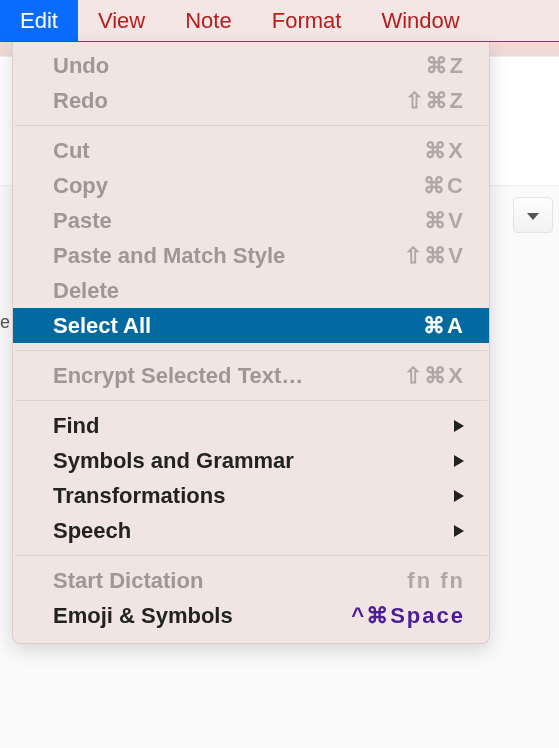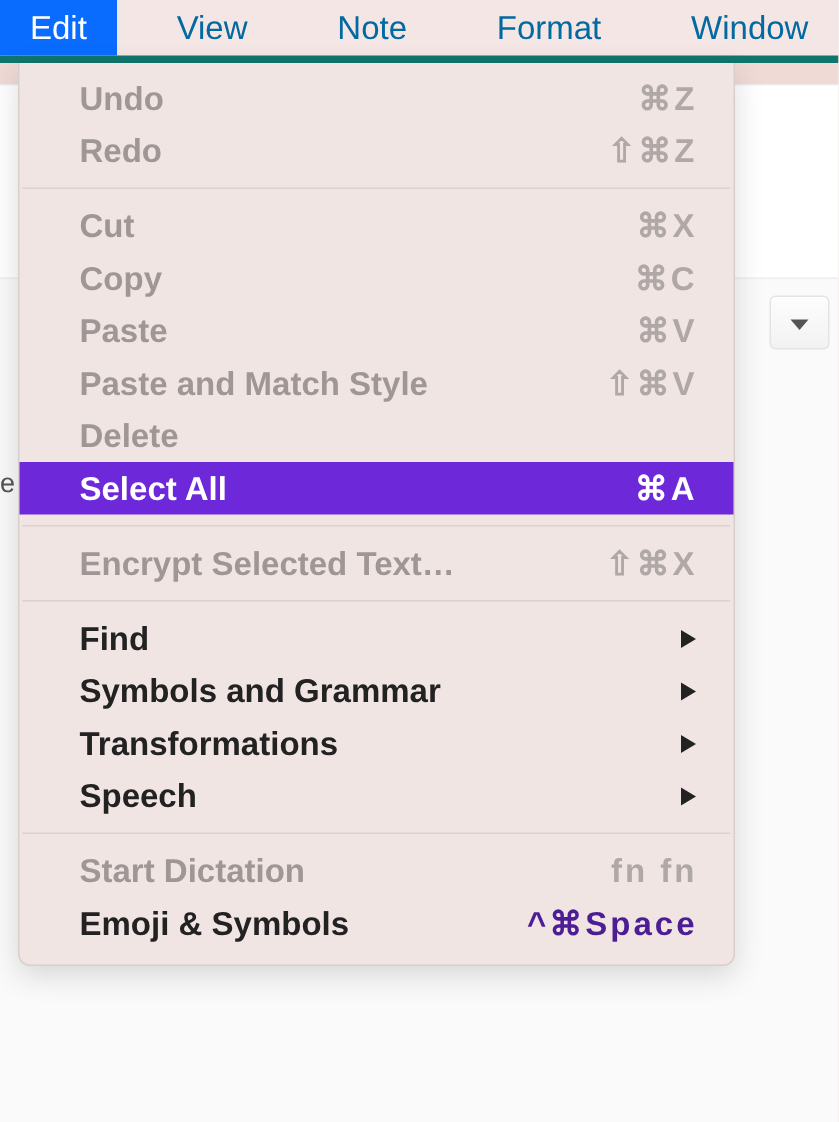--- a/index.html
+++ b/index.html
@@ -11,30 +11,29 @@
     background: #fafafa;
     position: relative;
     font-size: 22px;
     color: #222;
   }
   .menubar {
     display: flex;
     align-items: center;
     height: 42px;
     background: #f4e6e4;
-    border-bottom: 5px solid #0f766e;
-    justify-content: space-between;
+    border-bottom: 1px solid #0f766e;
   }
   .menubar-item {
     padding: 0 20px;
     height: 100%;
     display: flex;
     align-items: center;
     font-size: 22px;
-    color: #0369a1;
+    color: #b91c1c;
   }
   .menubar-item.active {
     background: #0a6cff;
     color: #fff;
   }
   .bg-strip1 {
     position: absolute;
     top: 42px; left: 0; right: 0;
     height: 14px;
     background: #efdad6;
@@ -92,21 +91,21 @@
   .menu-item .short {
     font-size: 22px;
     letter-spacing: 2px;
     text-align: right;
     white-space: nowrap;
   }
   .menu-item.disabled { color: #9f9795; }
   .menu-item.disabled .short { color: #b0a8a6; }
   .menu-item.enabled { color: #222; gap: 40px; }
   .menu-item.enabled .short { color: #4c1d95; }
-  .menu-item.selected { background: #6d28d9; color: #fff; gap: 40px; }
+  .menu-item.selected { background: #0369a1; color: #fff; gap: 40px; }
   .menu-item.selected .short { color: #fff; }
   .menu-sep {
     height: 1px;
     background: #dcd1cf;
     margin: 7px 2px;
   }
   .submenu-arrow {
     margin-left: 12px;
     display: inline-flex;
   }

